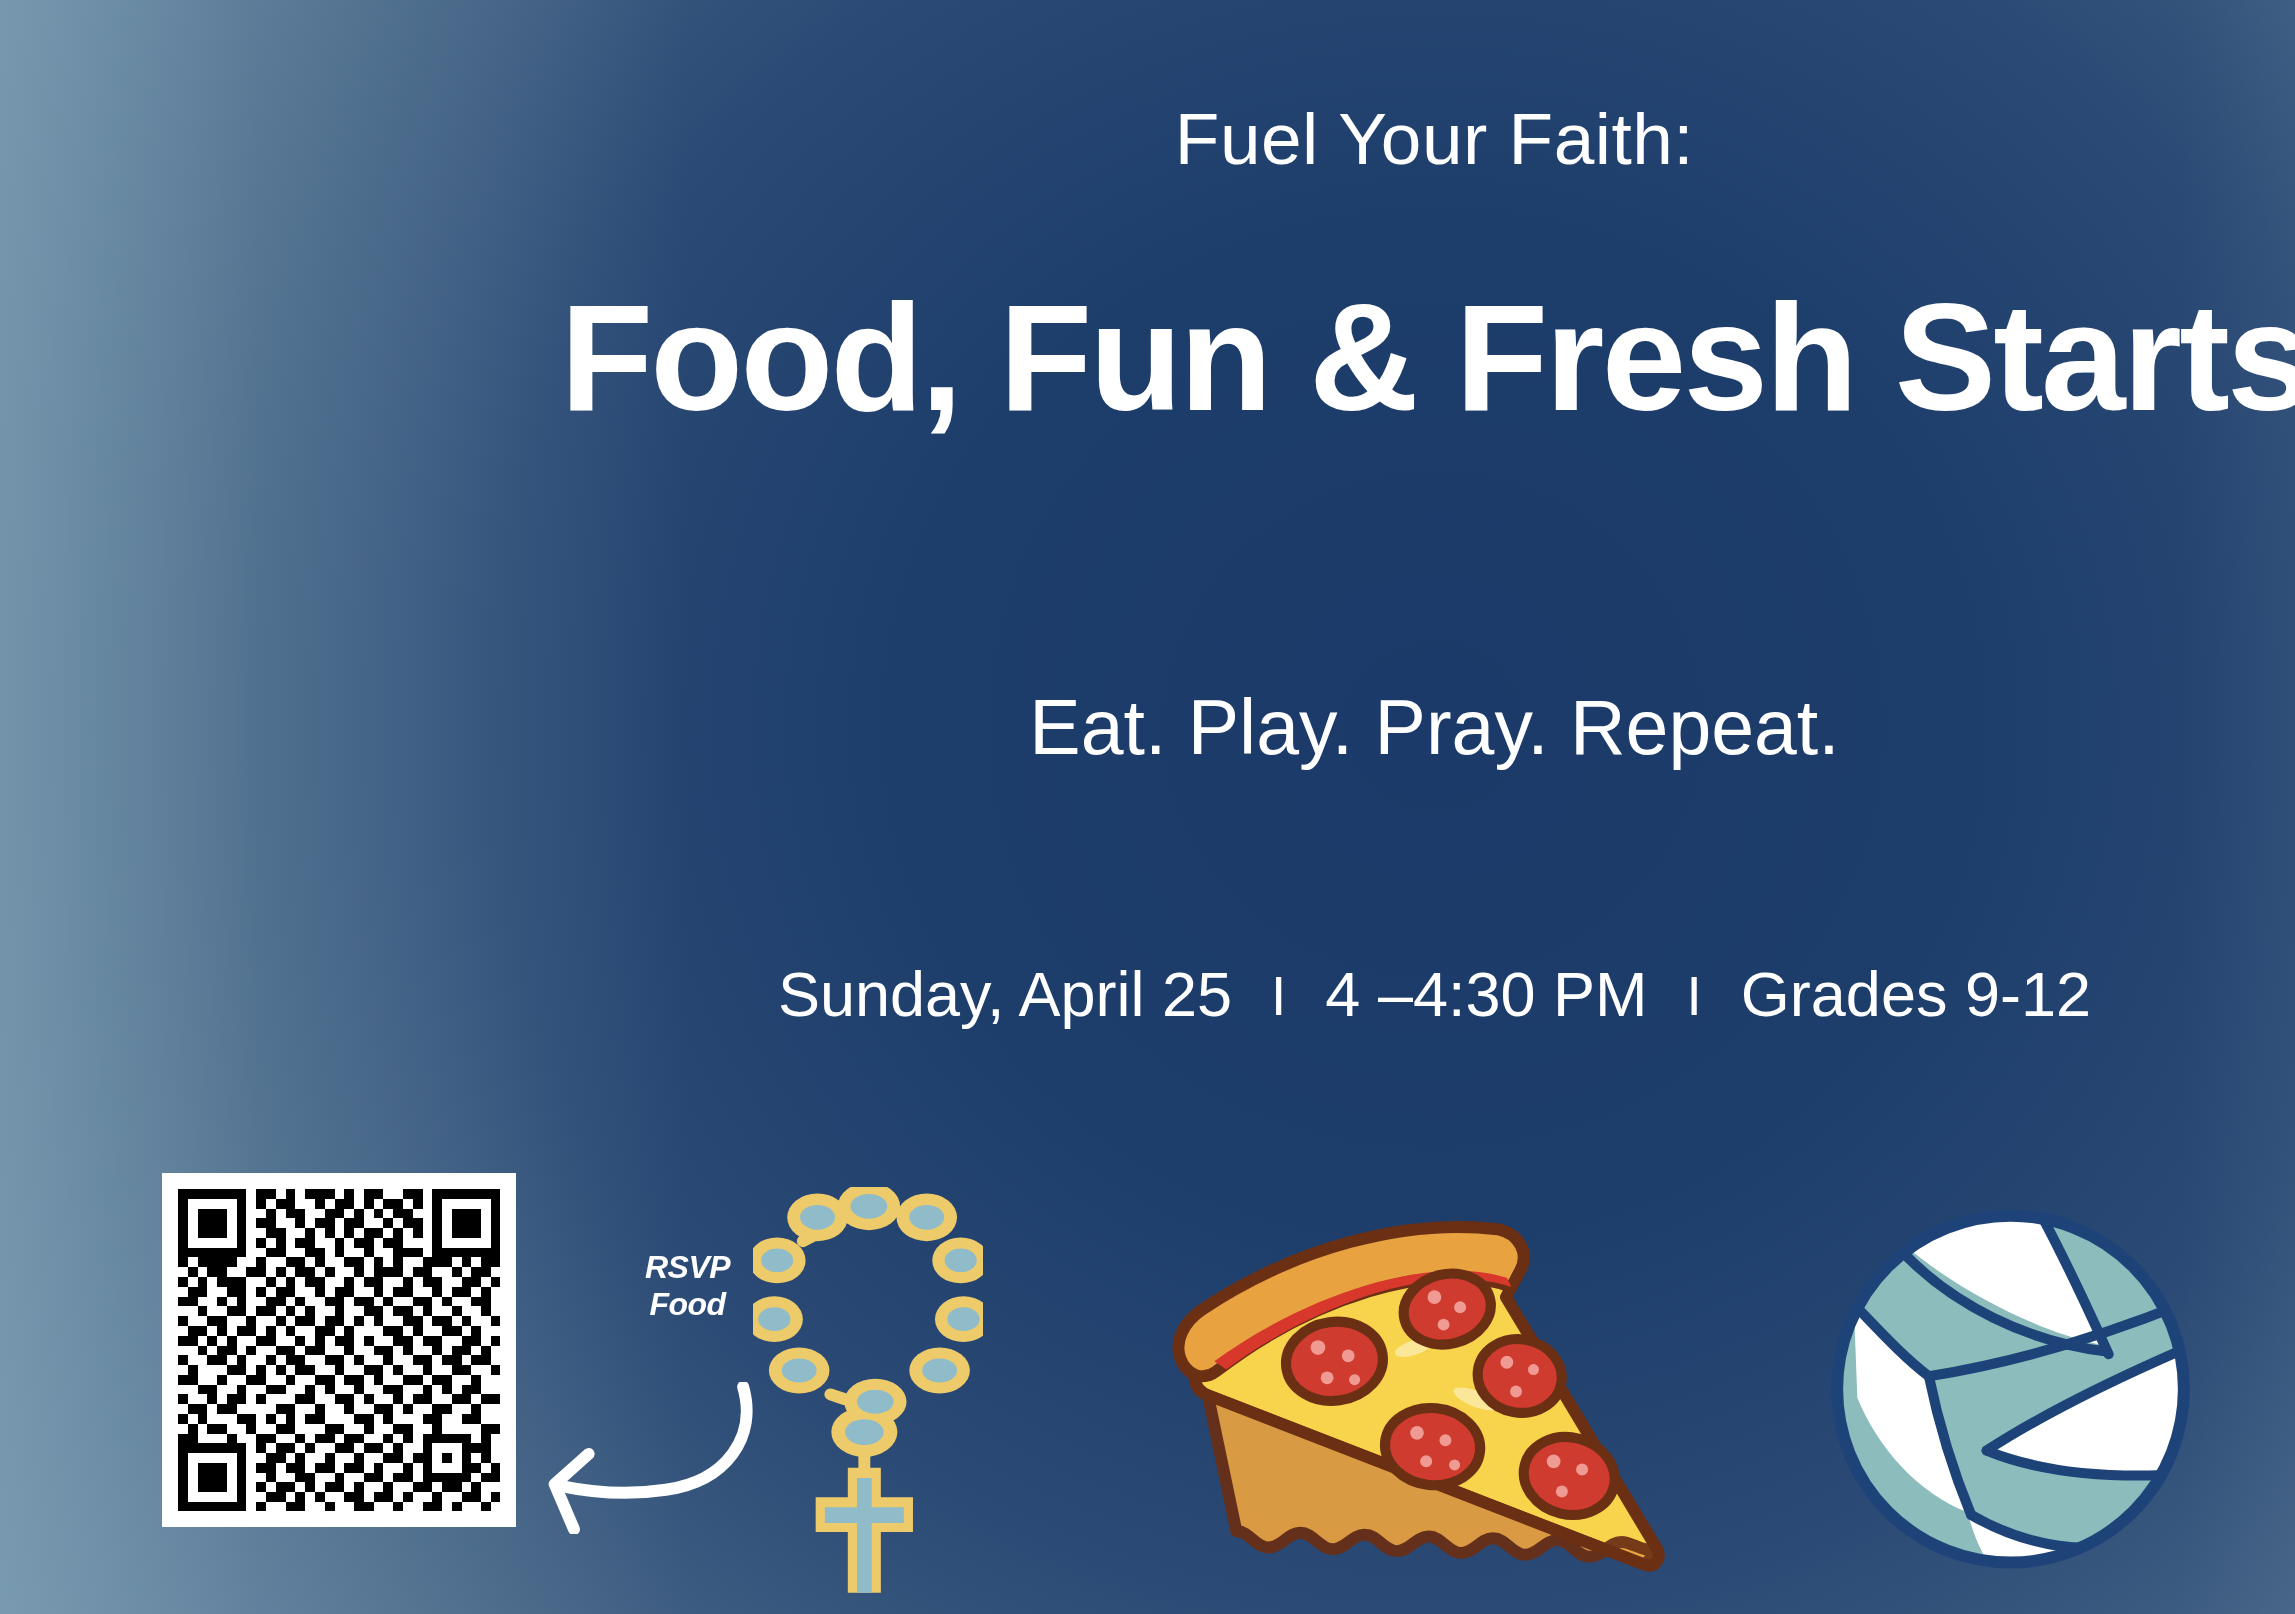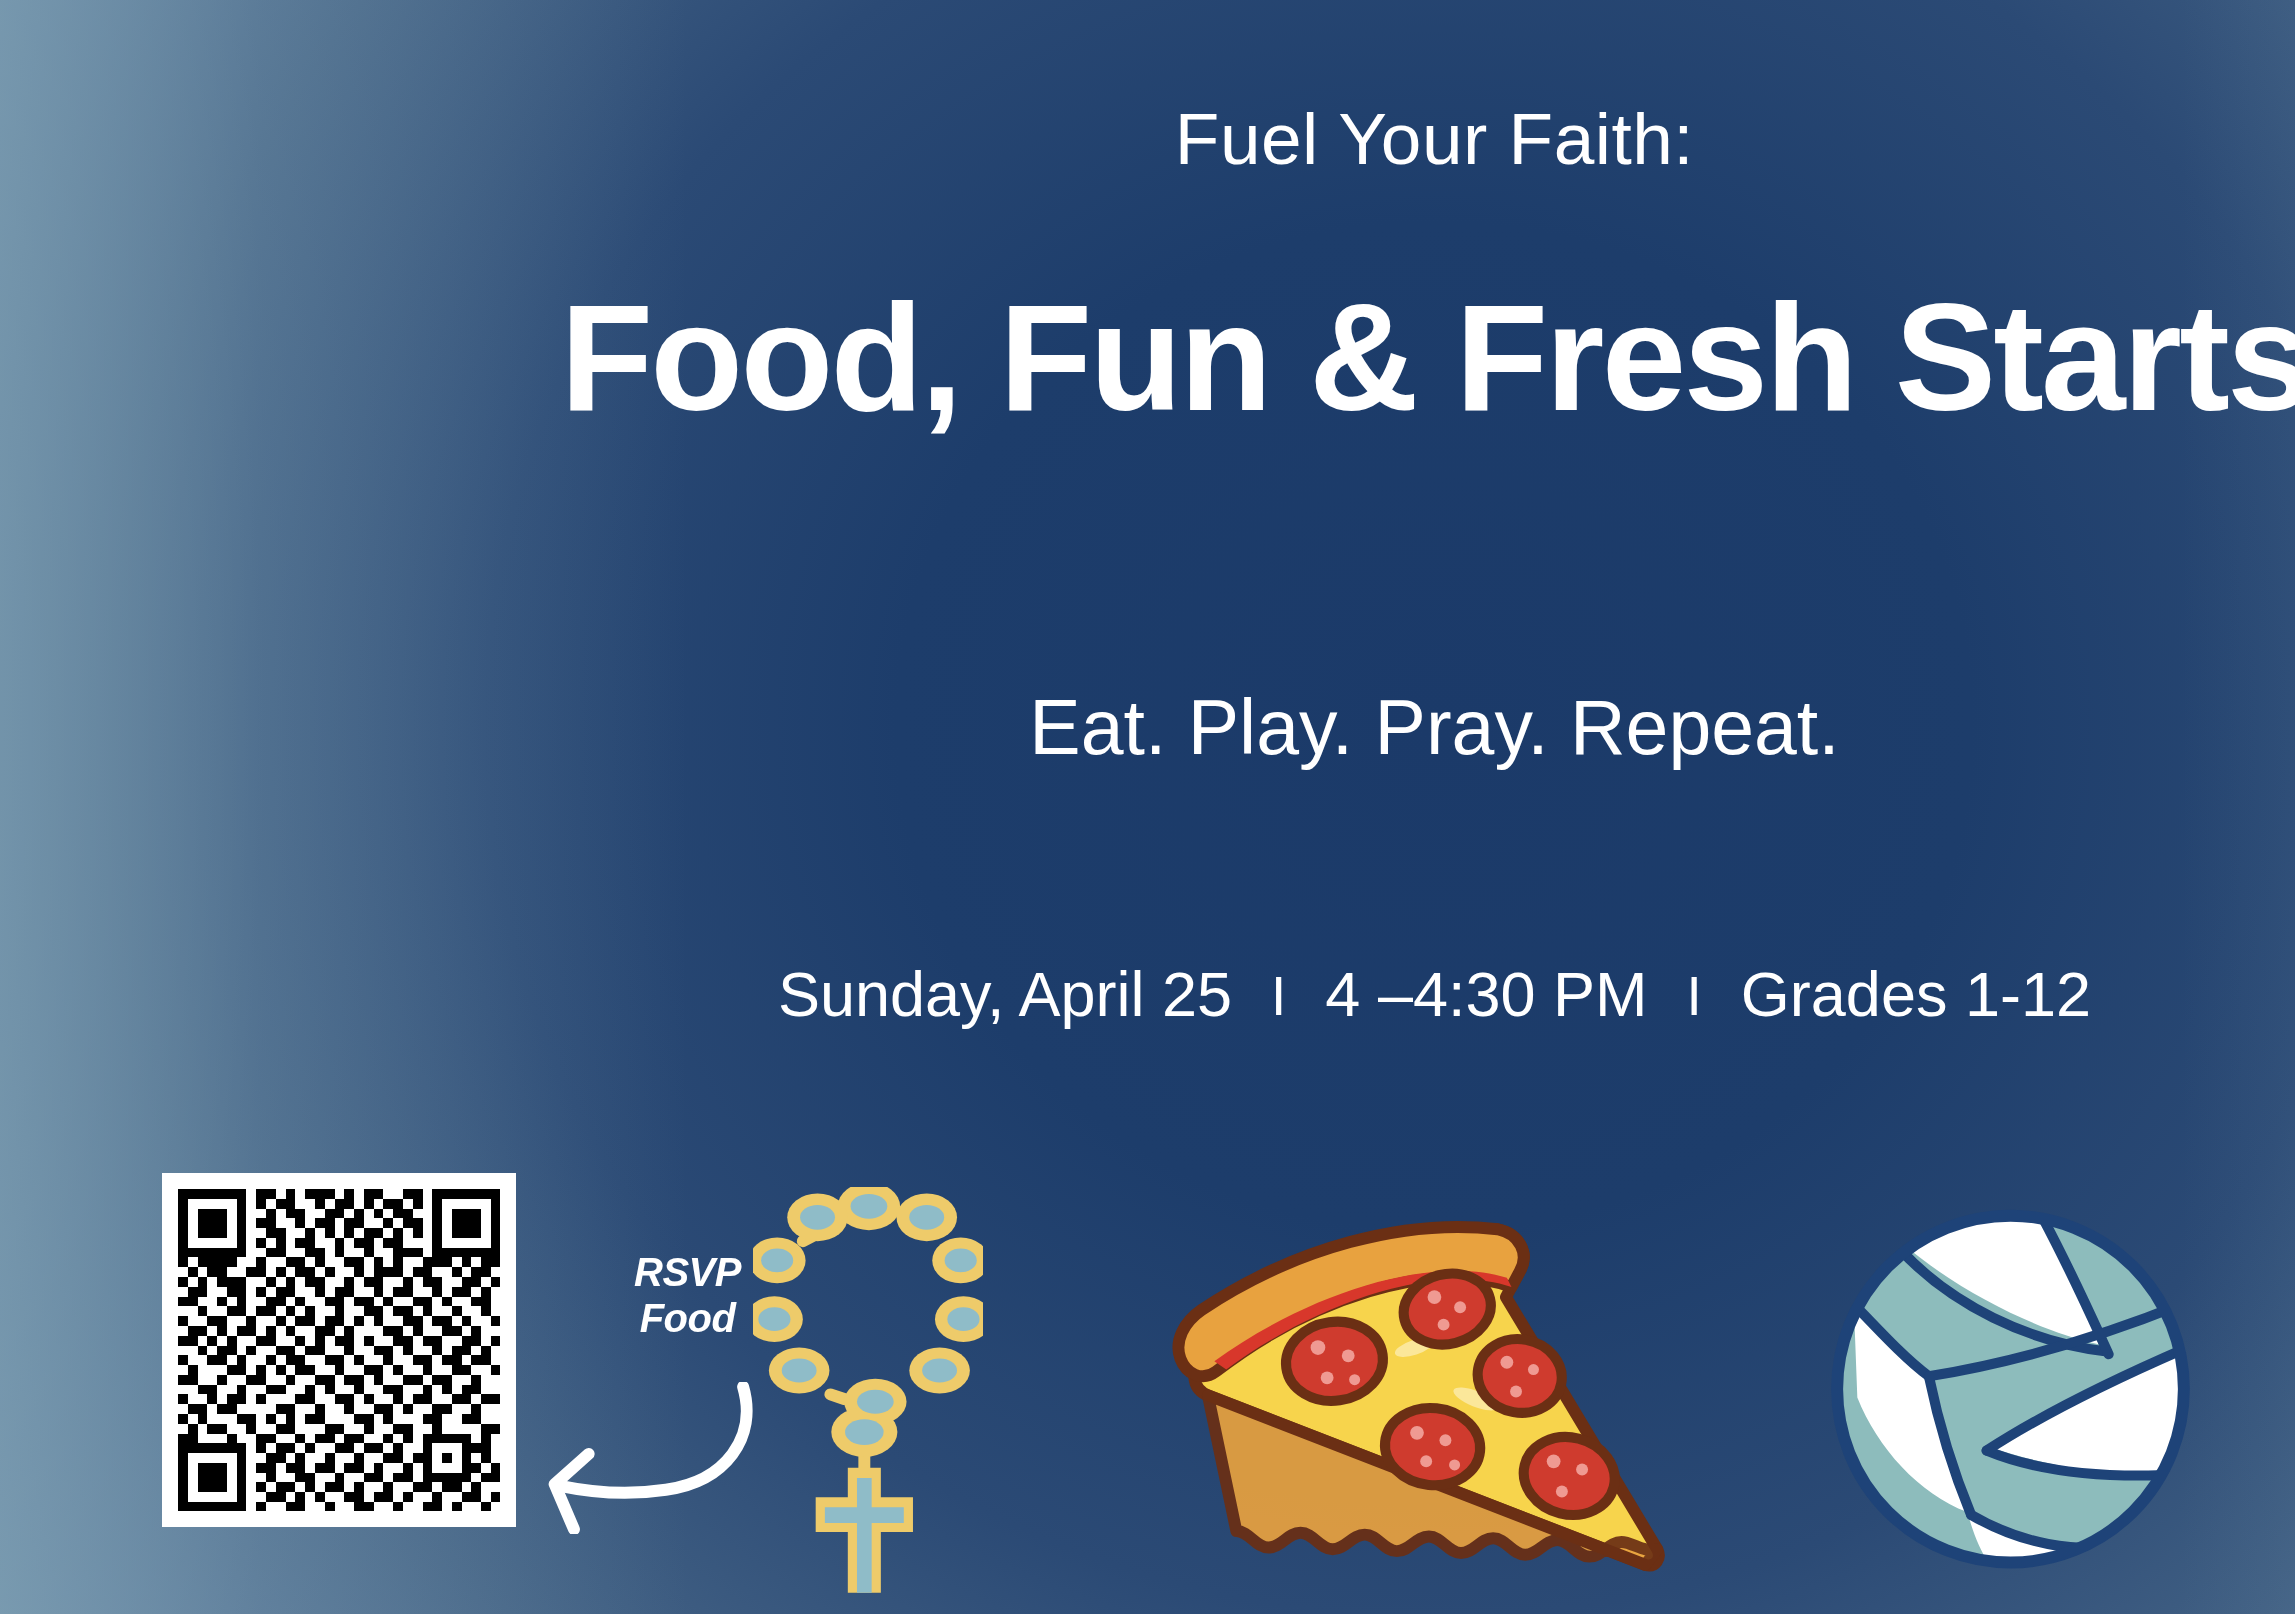--- a/index.html
+++ b/index.html
@@ -104,21 +104,21 @@
 
   
   #rsvp{
     position:absolute;
     left:591px; top:1249px;
     width:193px;
     text-align:center;
     color:#ffffff;
     font-weight:700;
     font-style:italic;
-    font-size:40px;
+    font-size:32px;
     line-height:1.16;
     letter-spacing:-0.5px;
   }
   #arrow{
     position:absolute;
     left:528px; top:1382px;
     width:239px; height:152px;
   }
 </style>
 </head>
@@ -126,21 +126,21 @@
 
 <div id="flyer">
 
   <div class="eyebrow">Fuel Your Faith:</div>
 
   <div class="headline">Food, Fun &amp; Fresh Starts</div>
 
   <div class="tagline">Eat. Play. Pray. Repeat.</div>
 
   <div class="details">
-    <span>Sunday, April 25</span><span class="sep">I</span><span>4 –4:30 PM</span><span class="sep">I</span><span>Grades 1-12</span>
+    <span>Sunday, April 25</span><span class="sep">I</span><span>4 –4:30 PM</span><span class="sep">I</span><span>Grades 9-12</span>
   </div>
 
   <div class="icon-row">
 
     <svg class="icon" id="rosary" viewBox="0 0 500 900">
       <g stroke="#eecb6a" stroke-width="26" stroke-linecap="round" fill="none">
 
         <line x1="108" y1="118" x2="152" y2="95"></line>
         <line x1="225" y1="53" x2="268" y2="48"></line>
         <line x1="330" y1="58" x2="372" y2="82"></line>

